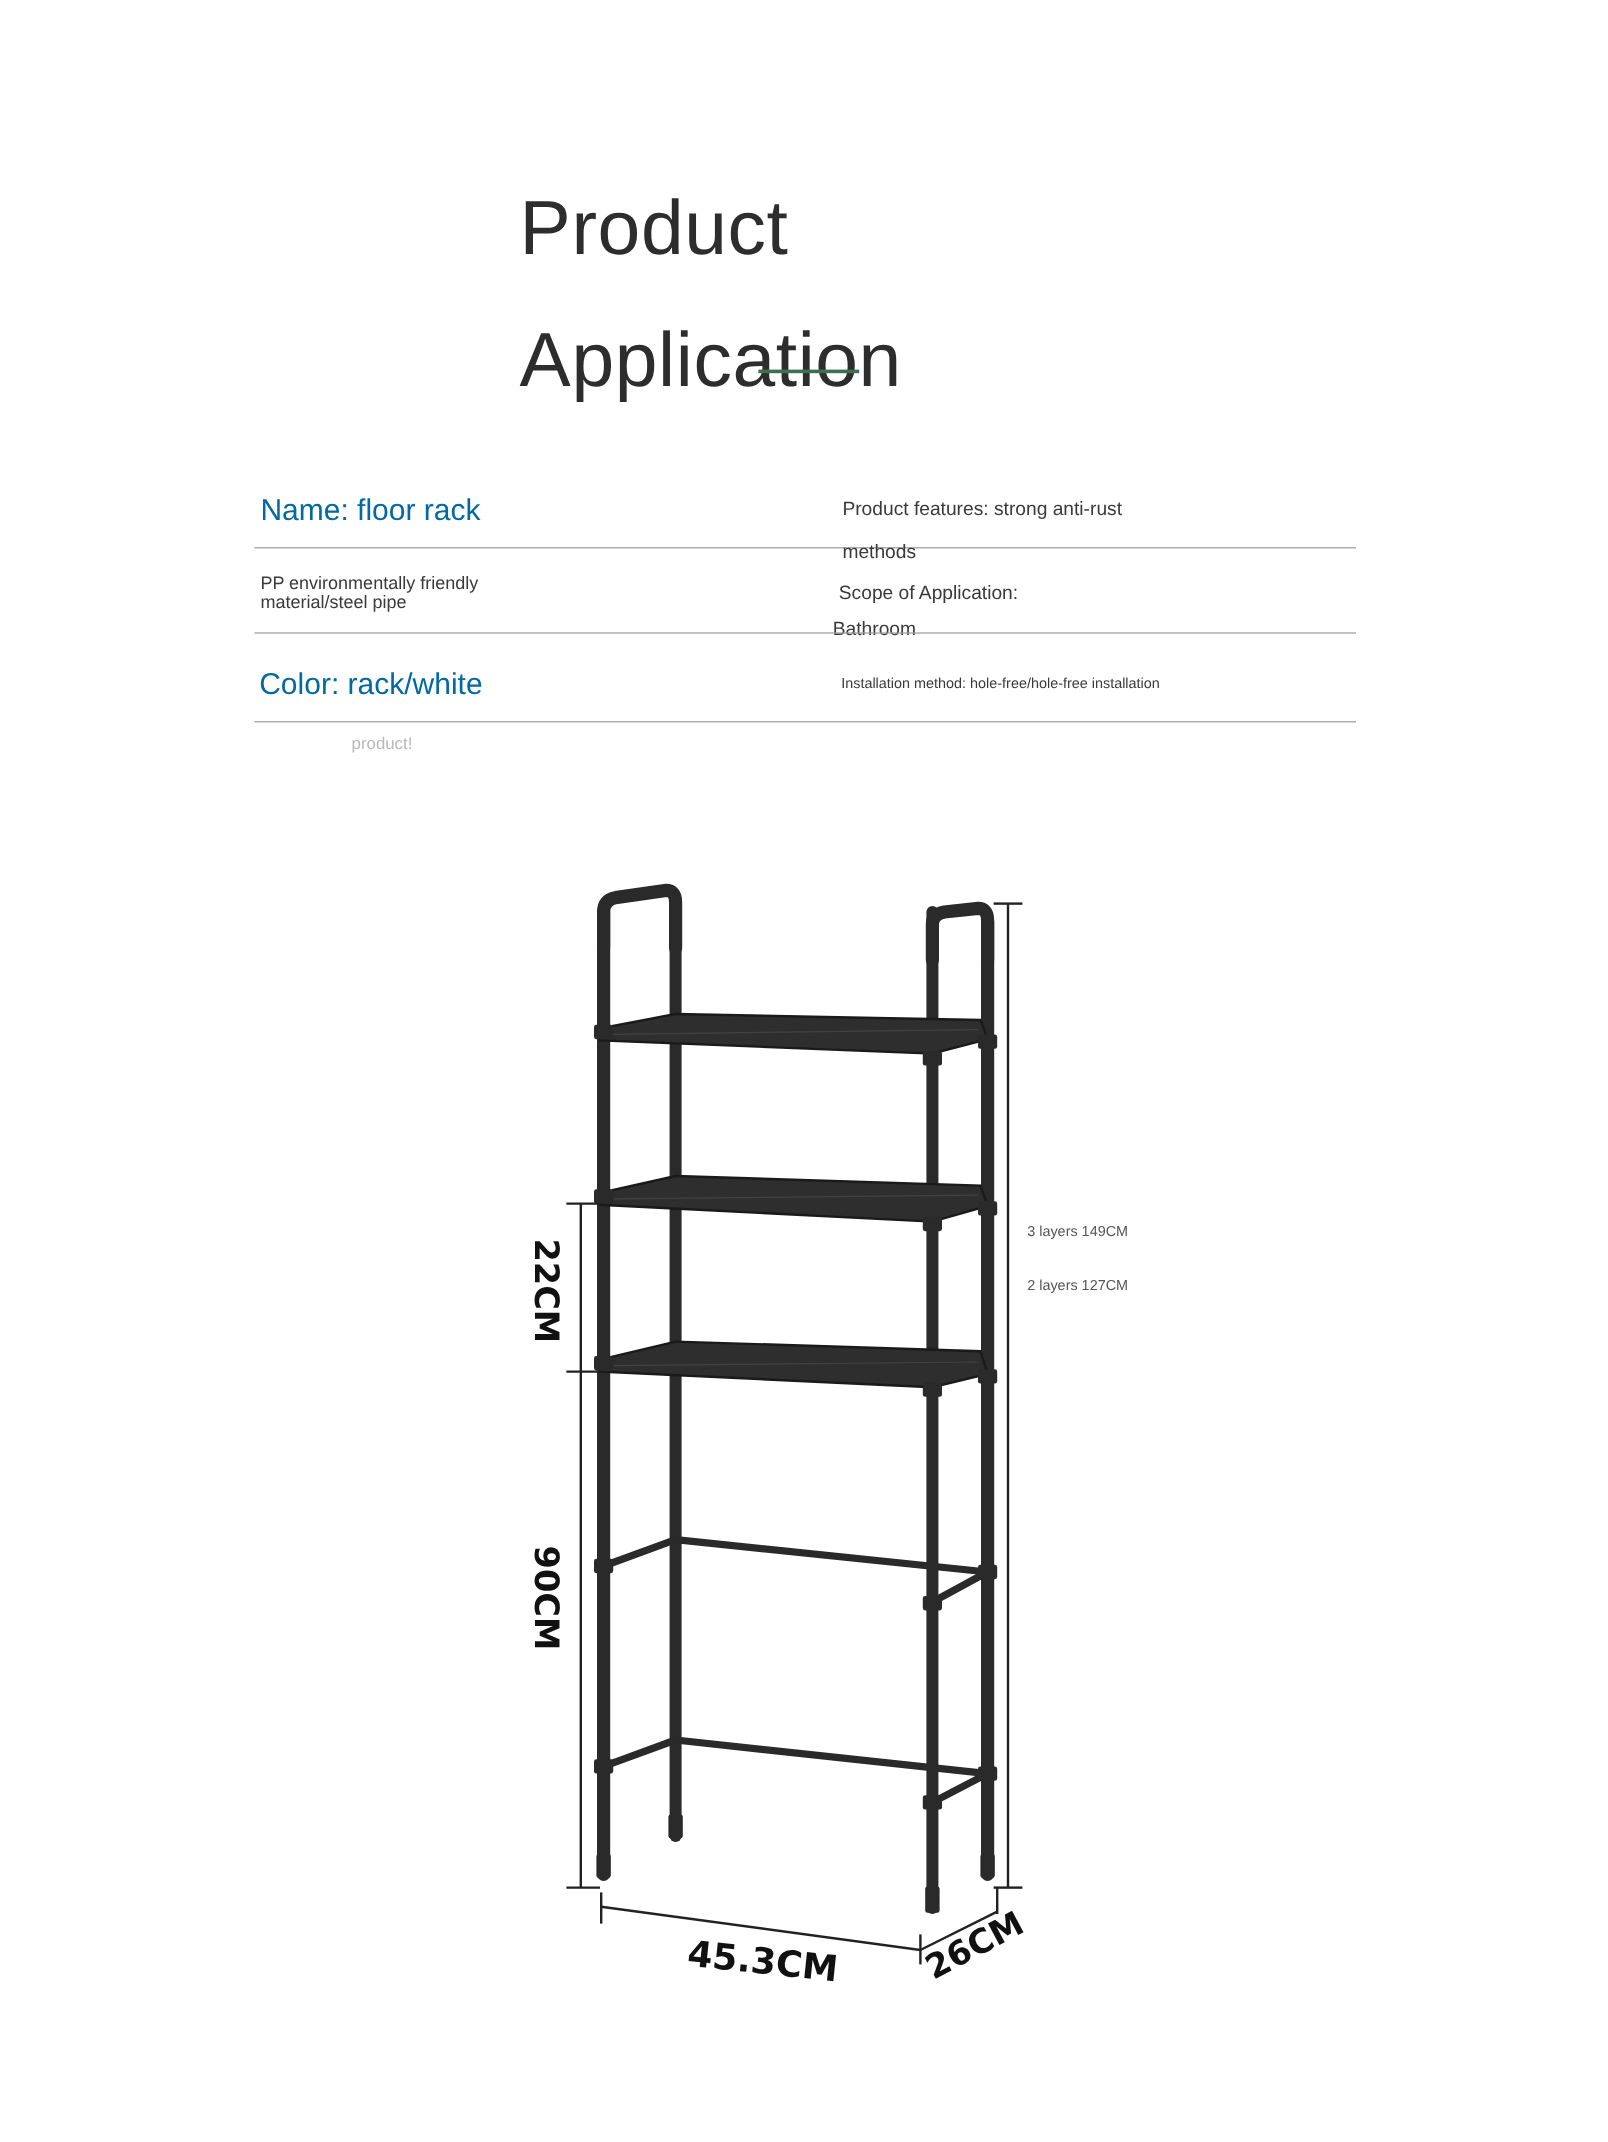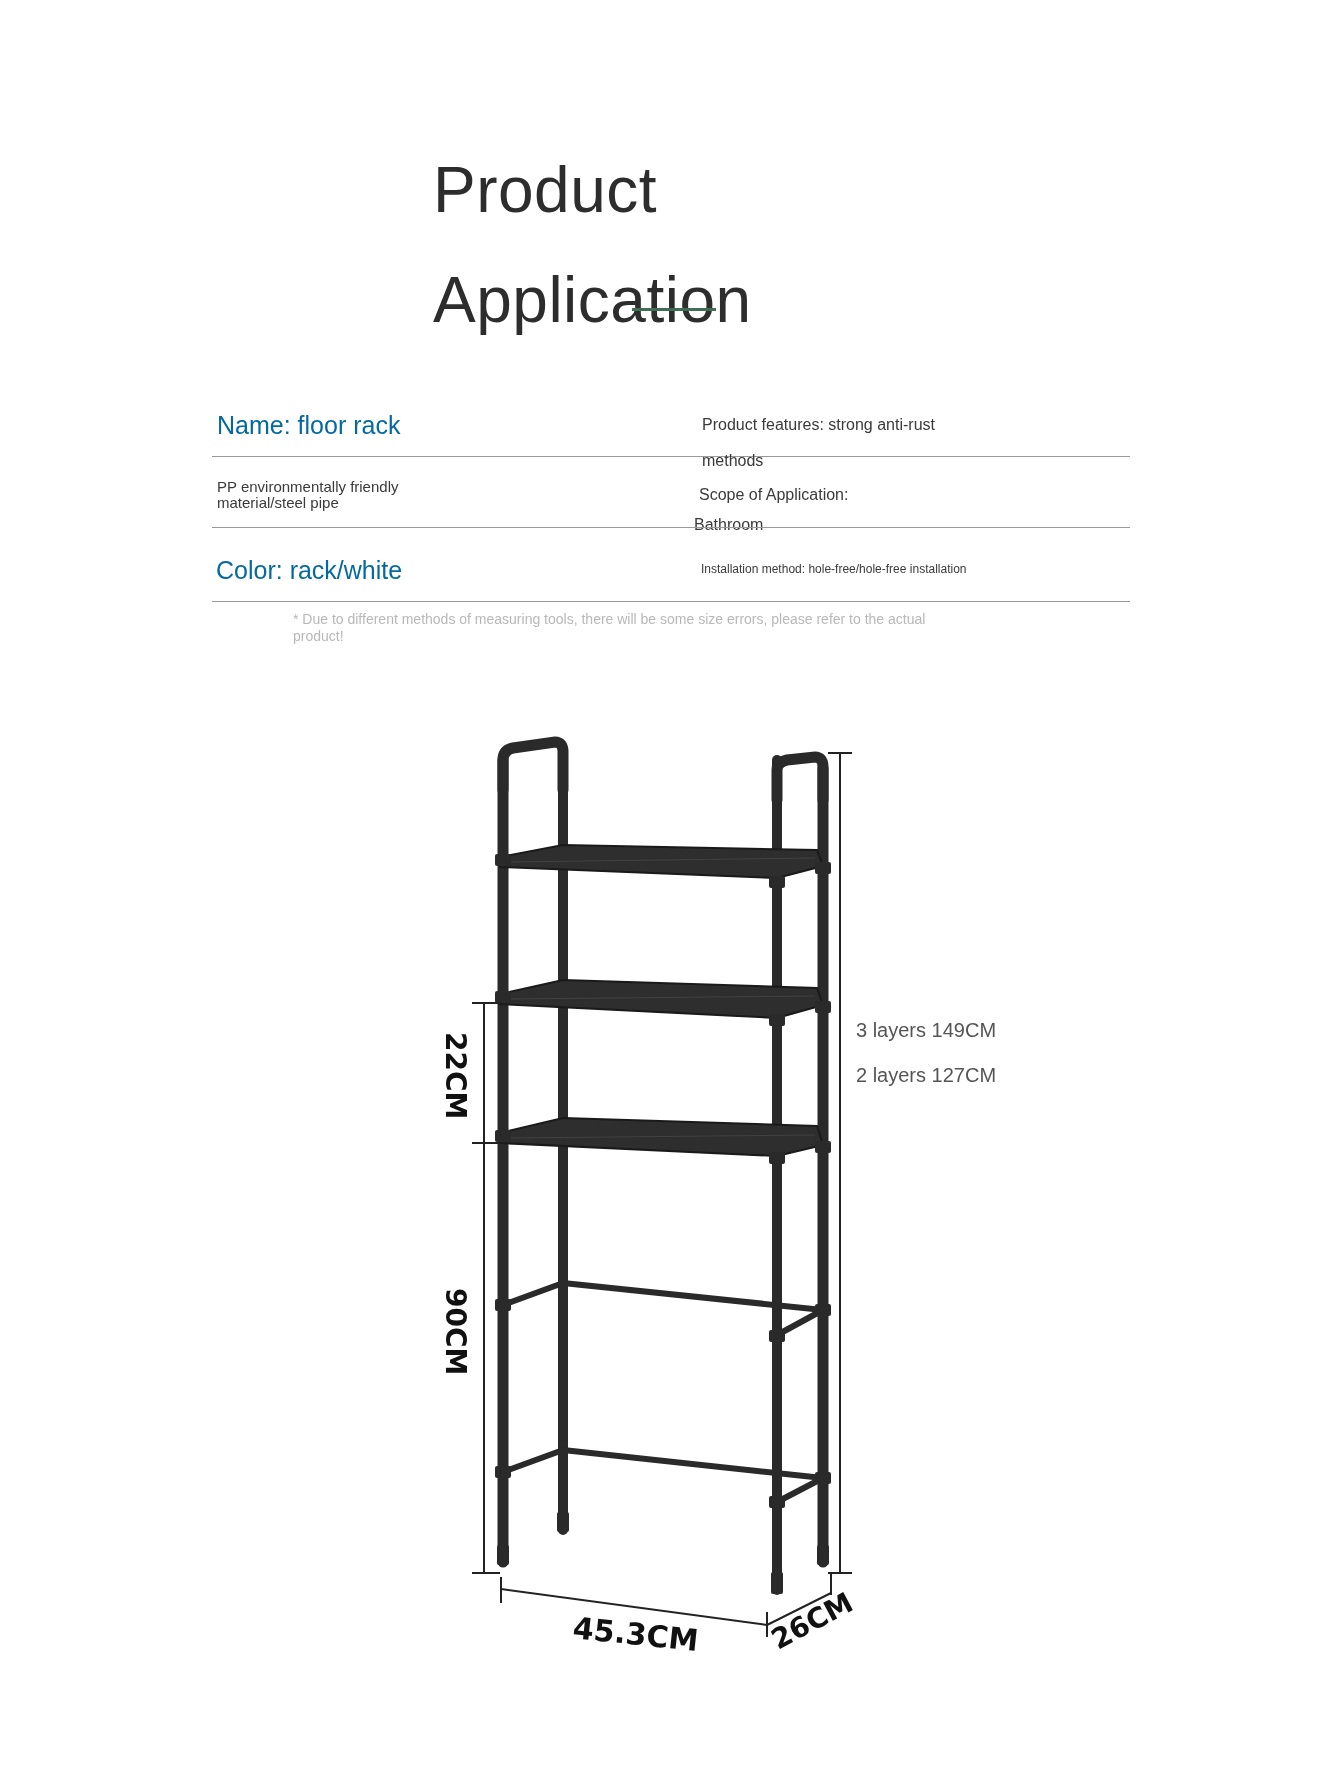--- a/index.html
+++ b/index.html
@@ -8,21 +8,21 @@
     .title-1 { top: 158px; }
     .title-2 { top: 268px; }
     .title-underline { position: absolute; left: 632px; top: 308px; width: 84px; height: 3px; background: #3f6e55; }
     .hr { position: absolute; left: 212px; width: 918px; height: 1px; background: #9a9a9a; }
     .cell { position: absolute; color: #3a3a3a; }
     .big { font-size: 25px; color: #0369a1; }
     .small { font-size: 15px; line-height: 16px; }
     .note { position: absolute; left: 293px; top: 611px; width: 760px; font-size: 14px; color: #b8b8b8; line-height: 17px; }
     .figure { position: absolute; left: 0; top: 700px; width: 1340px; height: 1000px; }
     .dim-label { font-family: "DejaVu Sans", sans-serif; font-weight: bold; fill: #111; }
-    .spec-label { position: absolute; font-size: 20px; color: #555; }
+    .spec-label { position: absolute; font-size: 12px; color: #555; }
   </style>
 </head>
 <body>
 
 <h1 class="title title-1">Product</h1>
 <h1 class="title title-2">Application</h1>
 <div class="title-underline"></div>
 
 <div>
   <div class="cell big" style="left:217px; top:411px;">Name: floor rack</div>
@@ -37,21 +37,20 @@
   <div class="cell" style="left:699px; top:486px; font-size:16px;">Scope of Application:</div>
   <div class="cell" style="left:694px; top:516px; font-size:16px;">Bathroom</div>
   <div class="hr" style="top:527px;"></div>
 
   <div class="cell big" style="left:216px; top:556px;">Color: rack/white</div>
   <div class="cell" style="left:701px; top:562px; font-size:12px;">Installation method: hole-free/hole-free installation</div>
   <div class="hr" style="top:601px;"></div>
 </div>
 
 <div class="note">
-  <div>* Due to different methods of measuring tools, there will be some size errors, please refer to the actual</div>
   <div>product!</div>
 </div>
 
 <svg class="figure" viewBox="0 700 1340 1000" width="1340" height="1000" xmlns="http://www.w3.org/2000/svg">
   <g stroke="#2a2a2a" fill="none" stroke-linecap="round">
 
     <line x1="563" y1="752" x2="563" y2="1530" stroke-width="10"></line>
     <line x1="777" y1="760" x2="777" y2="1590" stroke-width="10"></line>
 
     <line x1="503" y1="760" x2="503" y2="1562" stroke-width="11"></line>

